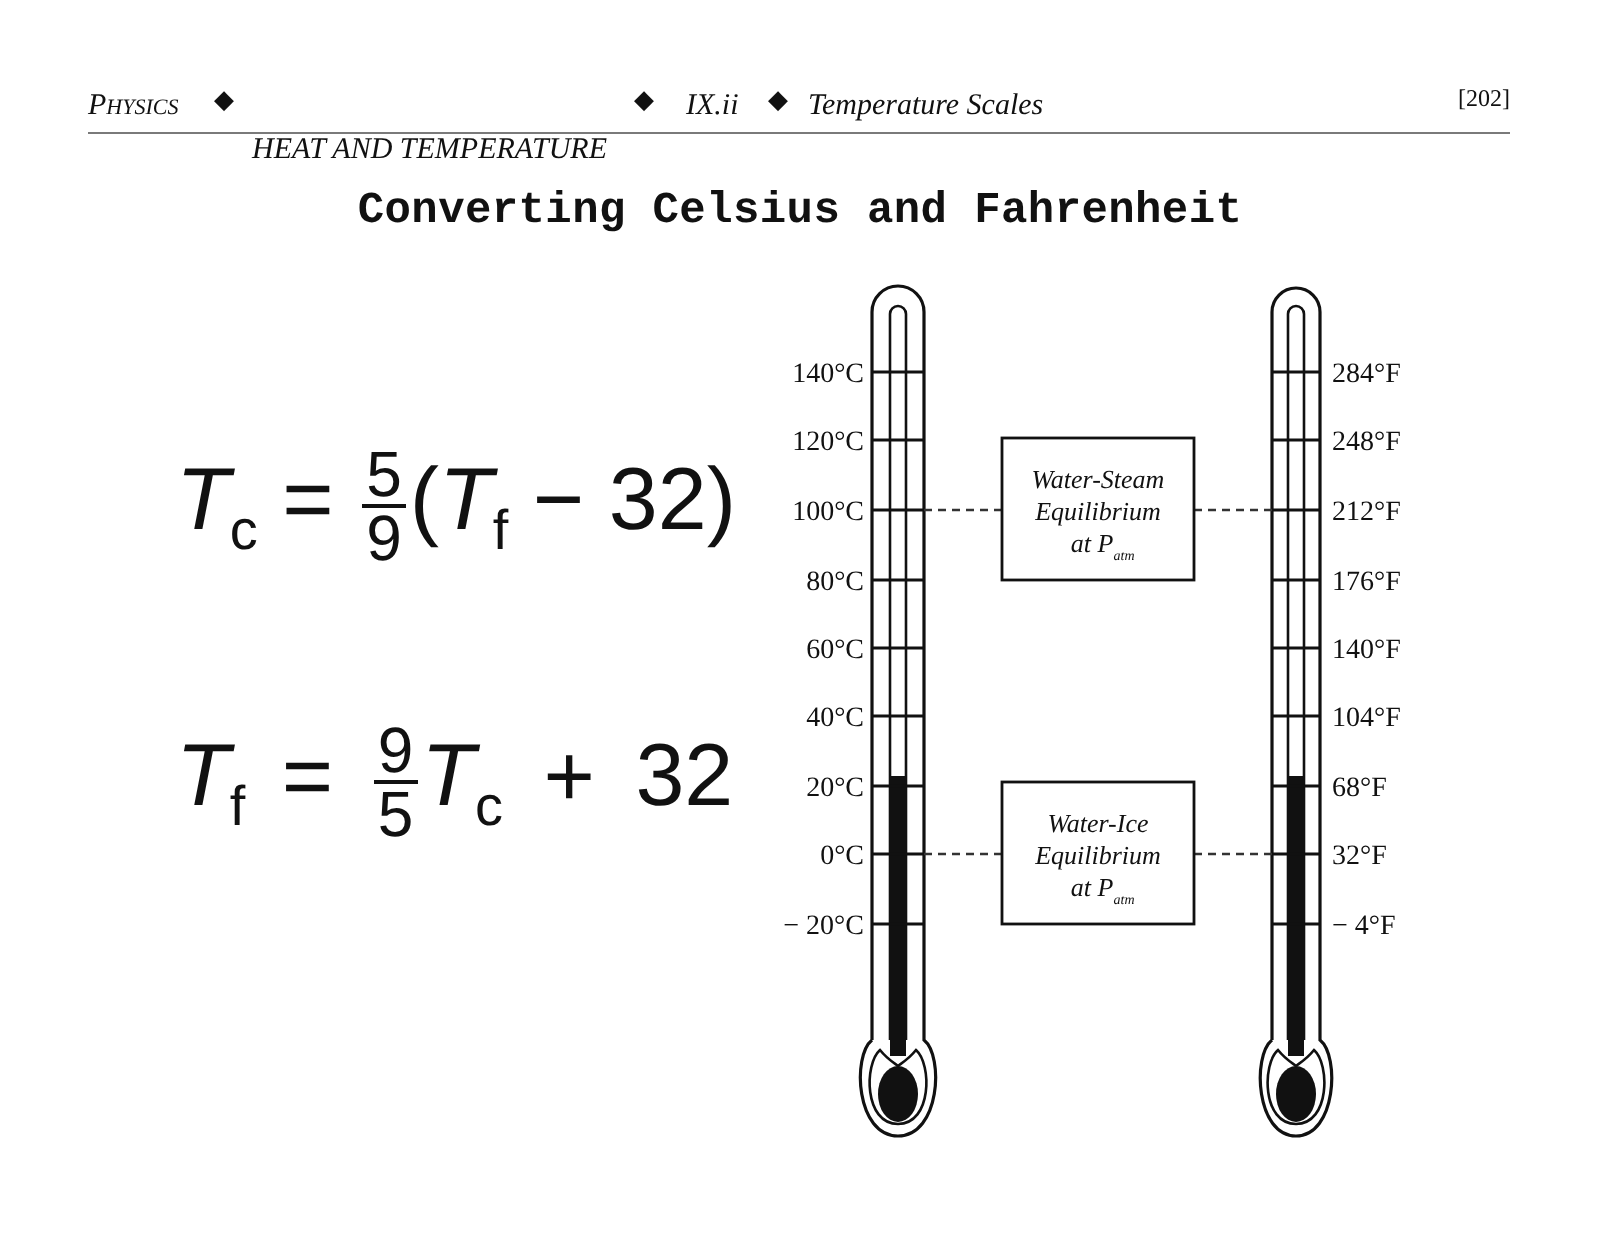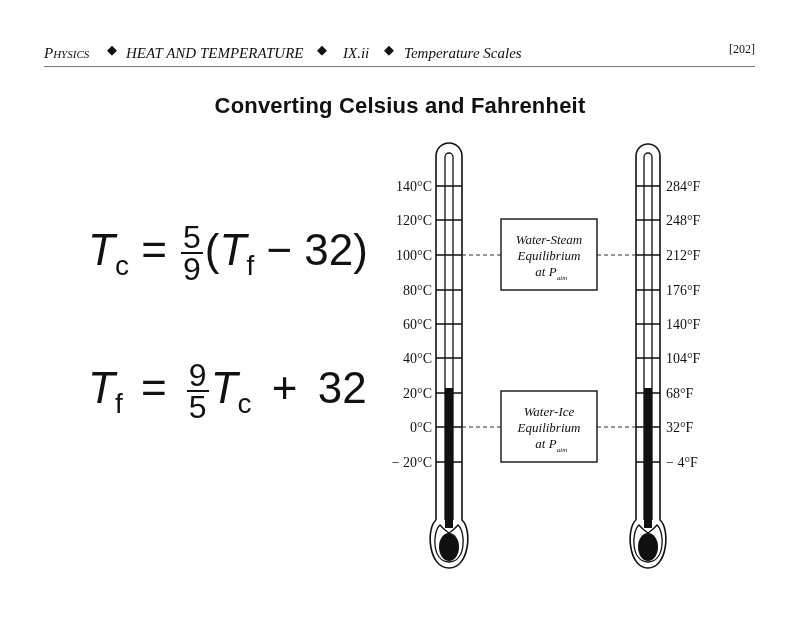--- a/index.html
+++ b/index.html
@@ -2,36 +2,36 @@
 <html><head>
   <meta charset="utf-8">
   <style>
     html, body { margin: 0; padding: 0; background: #ffffff; }
     body { width: 800px; height: 617px; position: relative; overflow: hidden; font-family: "Liberation Serif", serif; color: #111; }
     .header { position: absolute; left: 44px; top: 40px; width: 711px; height: 26px; border-bottom: 1.5px solid #7a7a7a; font-style: italic; font-size: 15px; }
     .header .crumb { position: absolute; top: 5px; white-space: nowrap; }
     .header .sc { font-variant: small-caps; font-family: Liberation Serif, serif; }
     .header .bullet { position: absolute; top: 2px; font-style: normal; font-size: 13px; }
     .header .page { position: absolute; right: 0; top: 2px; font-style: normal; font-size: 12px; }
-    .title { position: absolute; left: 0; width: 800px; top: 93px; text-align: center; font-family: Liberation Sans, sans-serif; font-weight: bold; font-size: 22px; letter-spacing: 0.2px; }
+    .title { position: absolute; left: 0; width: 800px; top: 93px; text-align: center; font-family: Liberation Mono, monospace; font-weight: bold; font-size: 22px; letter-spacing: 0.2px; }
     .eq { position: absolute; font-family: Liberation Sans, sans-serif; font-size: 44px; white-space: nowrap; }
     .eq i { font-style: italic; }
     .eq sub { font-size: 28px; vertical-align: -10px; font-style: normal; }
     .frac { display: inline-block; vertical-align: middle; text-align: center; font-size: 32px; line-height: 30px; margin: 0 2px; }
     .frac span { display: block; }
     .frac .num { border-bottom: 2px solid #111; padding: 0 2px; }
     svg text { font-family: "Liberation Serif", serif; }
   </style>
 </head>
 <body>
 
 <div class="header">
   <span class="crumb sc" style="left:0;">Physics</span>
   <span class="bullet" style="left:63px;">◆</span>
-  <span class="crumb" style="left:82px;">HEAT AND TEMPERATURE</span>
+  <span class="crumb" style="left:82px;margin-top:22px;">HEAT AND TEMPERATURE</span>
   <span class="bullet" style="left:273px;">◆</span>
   <span class="crumb" style="left:299px;">IX.ii</span>
   <span class="bullet" style="left:340px;">◆</span>
   <span class="crumb" style="left:360px;font-family:Liberation Serif, serif;">Temperature Scales</span>
   <span class="page">[202]</span>
 </div>
 
 <div class="title">Converting Celsius and Fahrenheit</div>
 
 <div class="eq" style="left:88px; top:222px;">

